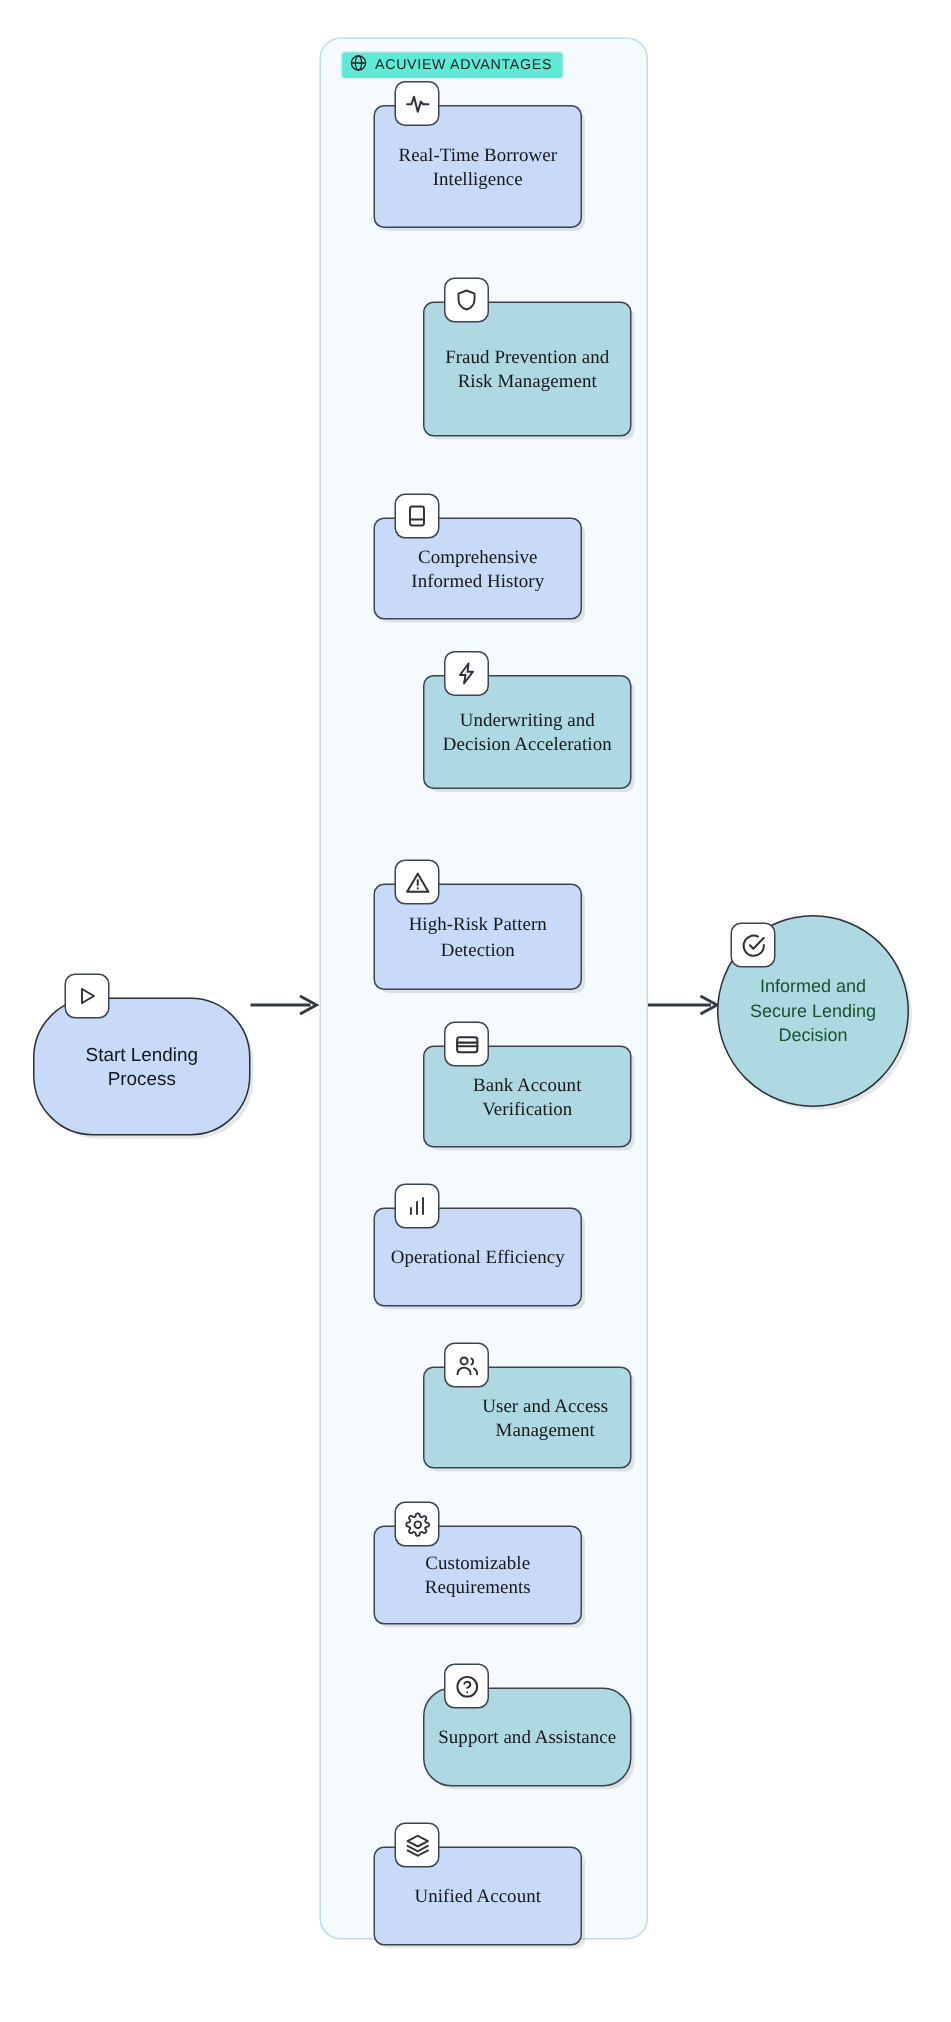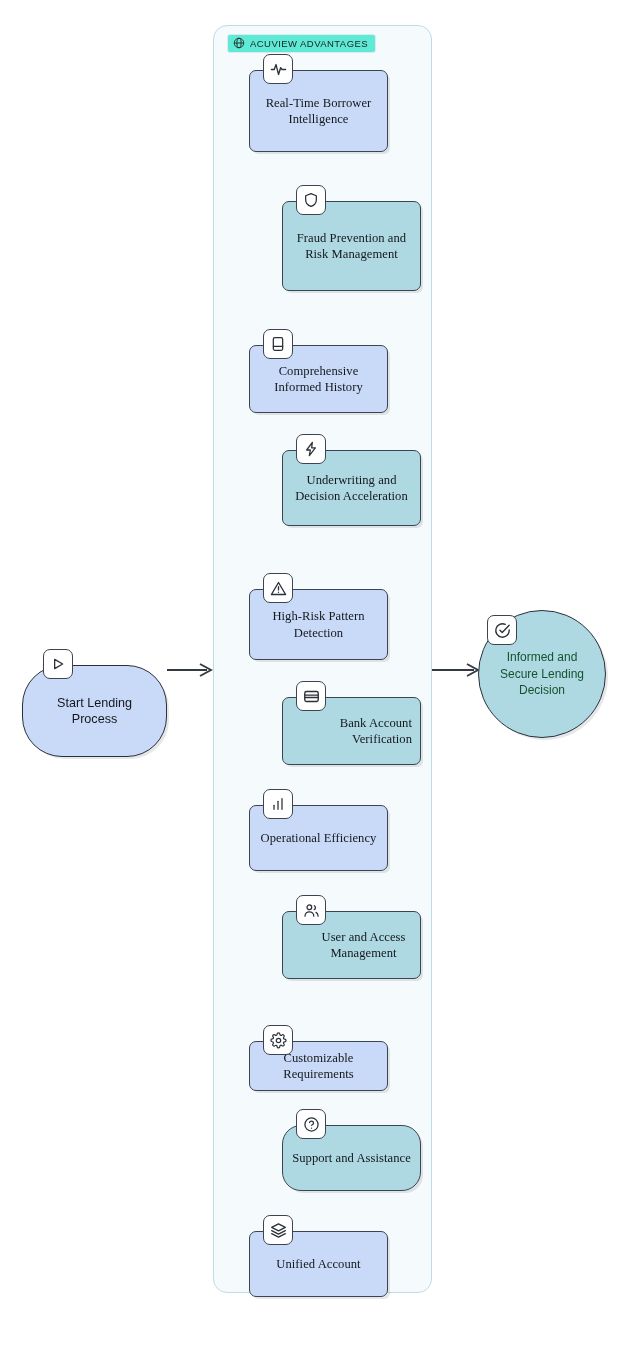--- a/index.html
+++ b/index.html
@@ -250,21 +250,21 @@
     <div class="badge">
       <svg width="17" height="17" viewBox="0 0 24 24" fill="none" stroke="#2b3038" stroke-width="1.9" stroke-linecap="round" stroke-linejoin="round">
         <path d="M12 3.5 L22 20.5 H2 Z"></path>
         <path d="M12 9.5 V14"></path>
         <path d="M12 17.2 V17.3"></path>
       </svg>
     </div>
     <span class="card-label">High-Risk Pattern Detection</span>
   </div>
 
-  <div class="card teal" style="top:697px; height:68px;text-align:right;">
+  <div class="card teal" style="top:697px; height:68px;">
     <div class="badge">
       <svg width="17" height="17" viewBox="0 0 24 24" fill="none" stroke="#2b3038" stroke-width="1.9" stroke-linecap="round" stroke-linejoin="round">
         <rect x="2.5" y="5" width="19" height="14" rx="2.3"></rect>
         <path d="M2.5 10 H21.5"></path>
         <path d="M2.5 13.4 H21.5"></path>
       </svg>
     </div>
     <span class="card-label">Bank Account Verification</span>
   </div>
 
@@ -284,21 +284,21 @@
       <svg width="17" height="17" viewBox="0 0 24 24" fill="none" stroke="#2b3038" stroke-width="1.8" stroke-linecap="round" stroke-linejoin="round">
         <circle cx="9" cy="7.5" r="3.3"></circle>
         <path d="M2.8 20 c0 -3.6 2.8 -6.2 6.2 -6.2 c3.4 0 6.2 2.6 6.2 6.2"></path>
         <path d="M16 5.2 a3.3 3.3 0 0 1 0 5.6"></path>
         <path d="M18.4 14.6 c1.8 0.9 2.9 2.8 2.9 5.4"></path>
       </svg>
     </div>
     <span class="card-label">User and Access Management</span>
   </div>
 
-  <div class="card blue" style="top:1041px; height:50px;">
+  <div class="card blue" style="top:1017px; height:66px;">
     <div class="badge">
       <svg width="17" height="17" viewBox="0 0 24 24" fill="none" stroke="#2b3038" stroke-width="1.7" stroke-linecap="round" stroke-linejoin="round">
         <circle cx="12" cy="12" r="3.1"></circle>
         <path d="M19.1 14.6 a1.6 1.6 0 0 0 0.32 1.77 l0.06 0.06 a1.95 1.95 0 1 1 -2.76 2.76 l-0.06 -0.06 a1.6 1.6 0 0 0 -1.77 -0.32 a1.6 1.6 0 0 0 -0.97 1.47 V20.5 a1.95 1.95 0 0 1 -3.9 0 v-0.1 a1.6 1.6 0 0 0 -1.05 -1.47 a1.6 1.6 0 0 0 -1.77 0.32 l-0.06 0.06 a1.95 1.95 0 1 1 -2.76 -2.76 l0.06 -0.06 a1.6 1.6 0 0 0 0.32 -1.77 a1.6 1.6 0 0 0 -1.47 -0.97 H3.2 a1.95 1.95 0 0 1 0 -3.9 h0.1 a1.6 1.6 0 0 0 1.47 -1.05 a1.6 1.6 0 0 0 -0.32 -1.77 l-0.06 -0.06 a1.95 1.95 0 1 1 2.76 -2.76 l0.06 0.06 a1.6 1.6 0 0 0 1.77 0.32 h0.08 a1.6 1.6 0 0 0 0.97 -1.47 V3.2 a1.95 1.95 0 0 1 3.9 0 v0.1 a1.6 1.6 0 0 0 0.97 1.47 a1.6 1.6 0 0 0 1.77 -0.32 l0.06 -0.06 a1.95 1.95 0 1 1 2.76 2.76 l-0.06 0.06 a1.6 1.6 0 0 0 -0.32 1.77 v0.08 a1.6 1.6 0 0 0 1.47 0.97 h0.1 a1.95 1.95 0 0 1 0 3.9 h-0.1 a1.6 1.6 0 0 0 -1.47 0.97 Z"></path>
       </svg>
     </div>
     <span class="card-label">Customizable Requirements</span>
   </div>
 
   <div class="card teal" style="top:1125px; height:66px;border-radius:19px;">

